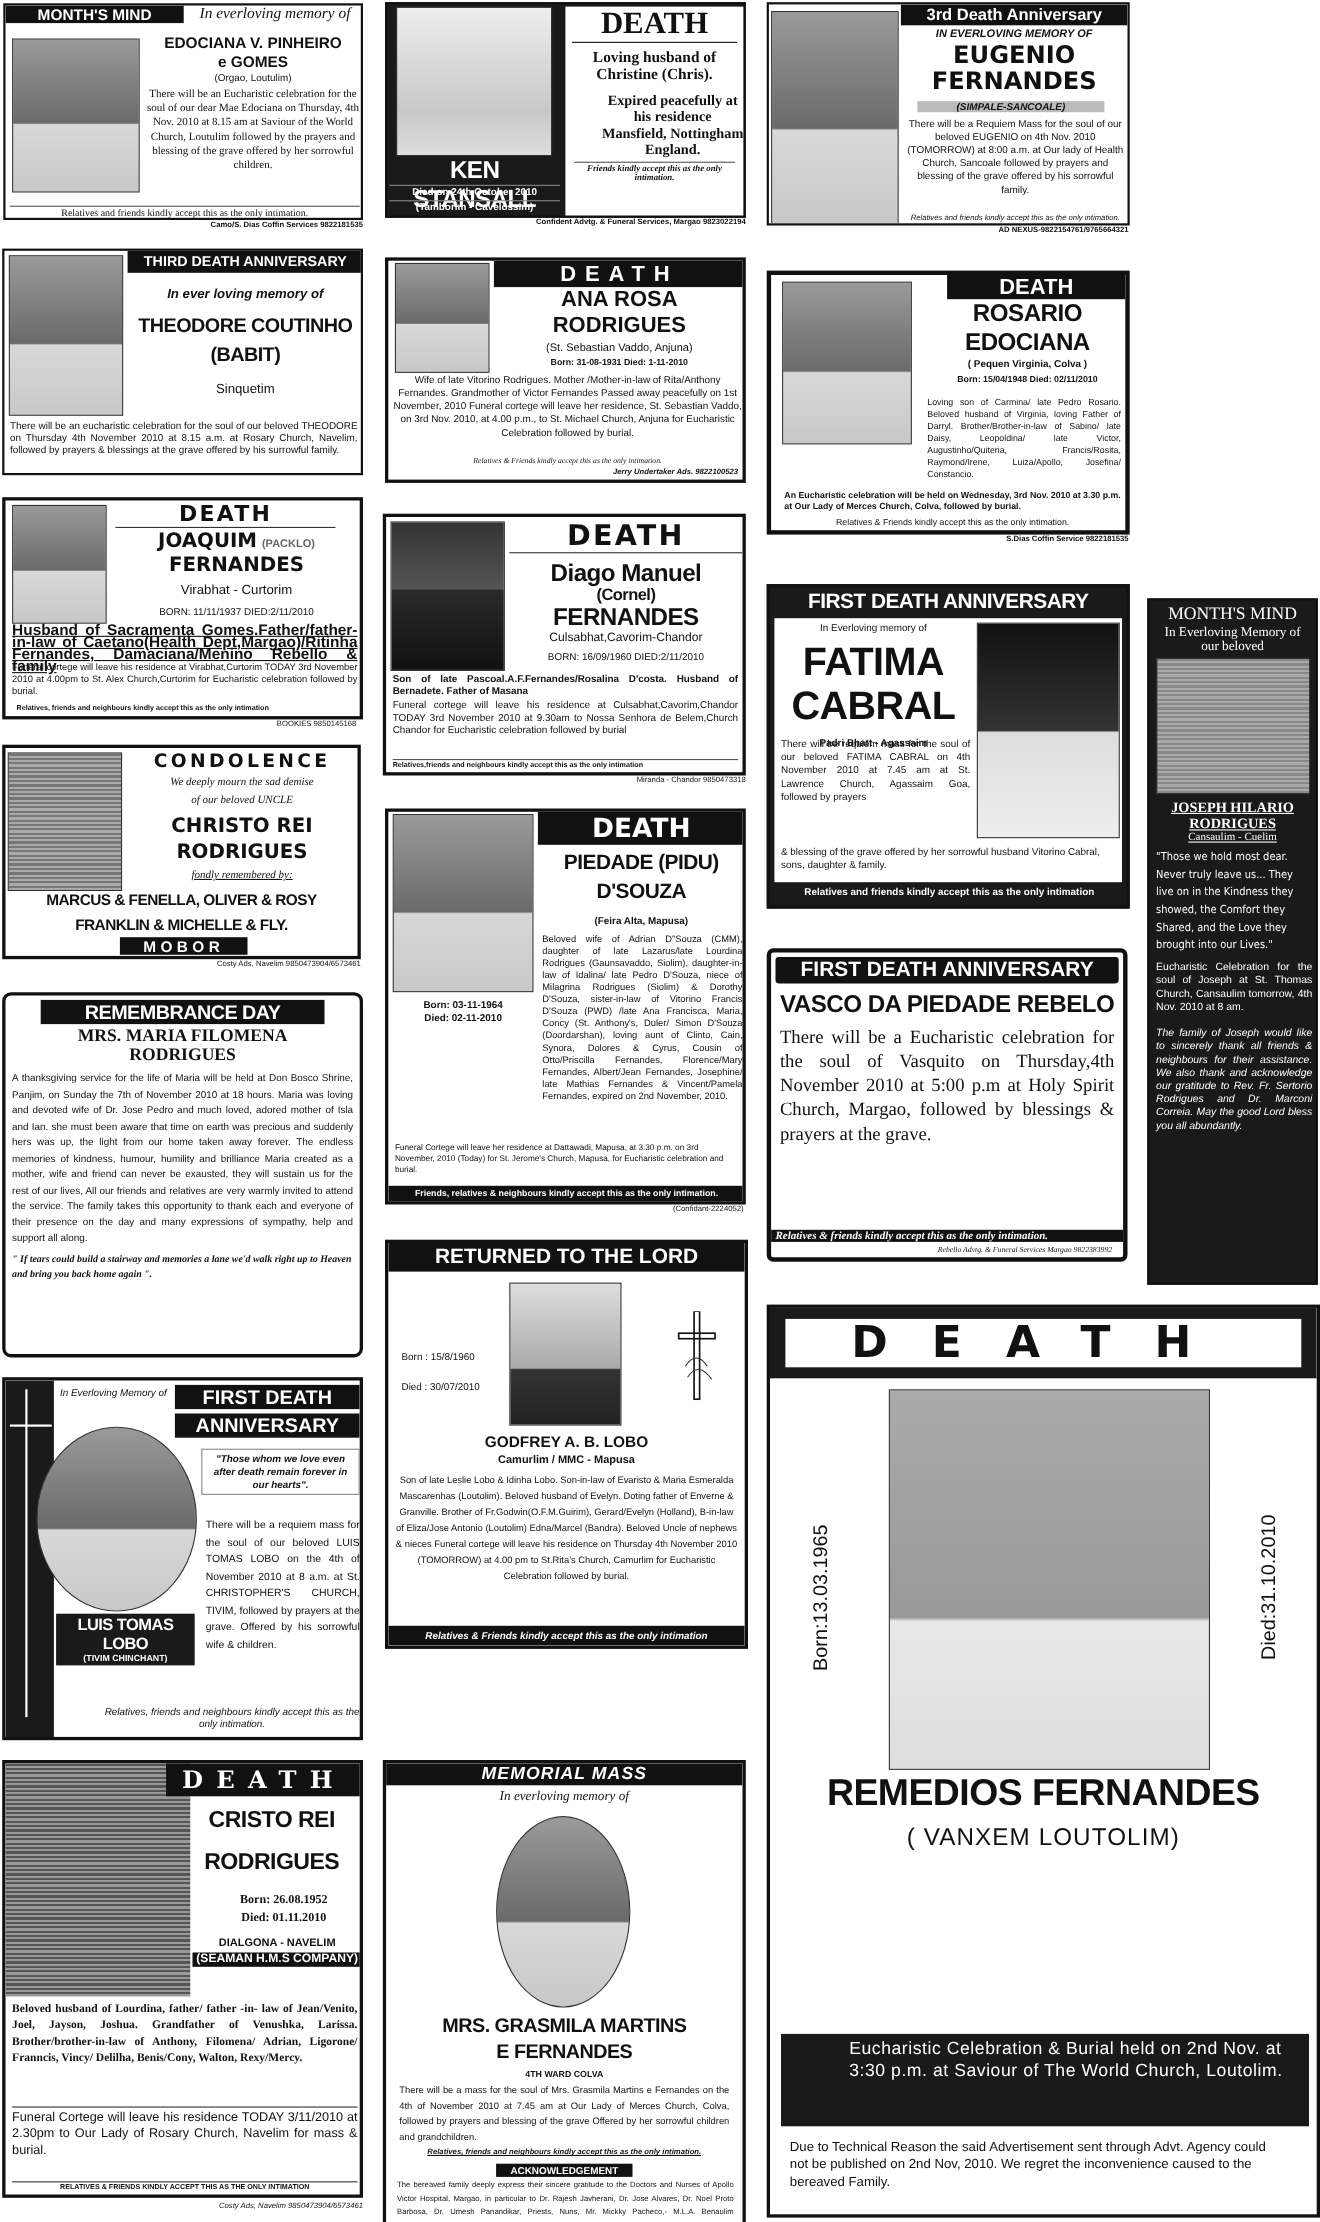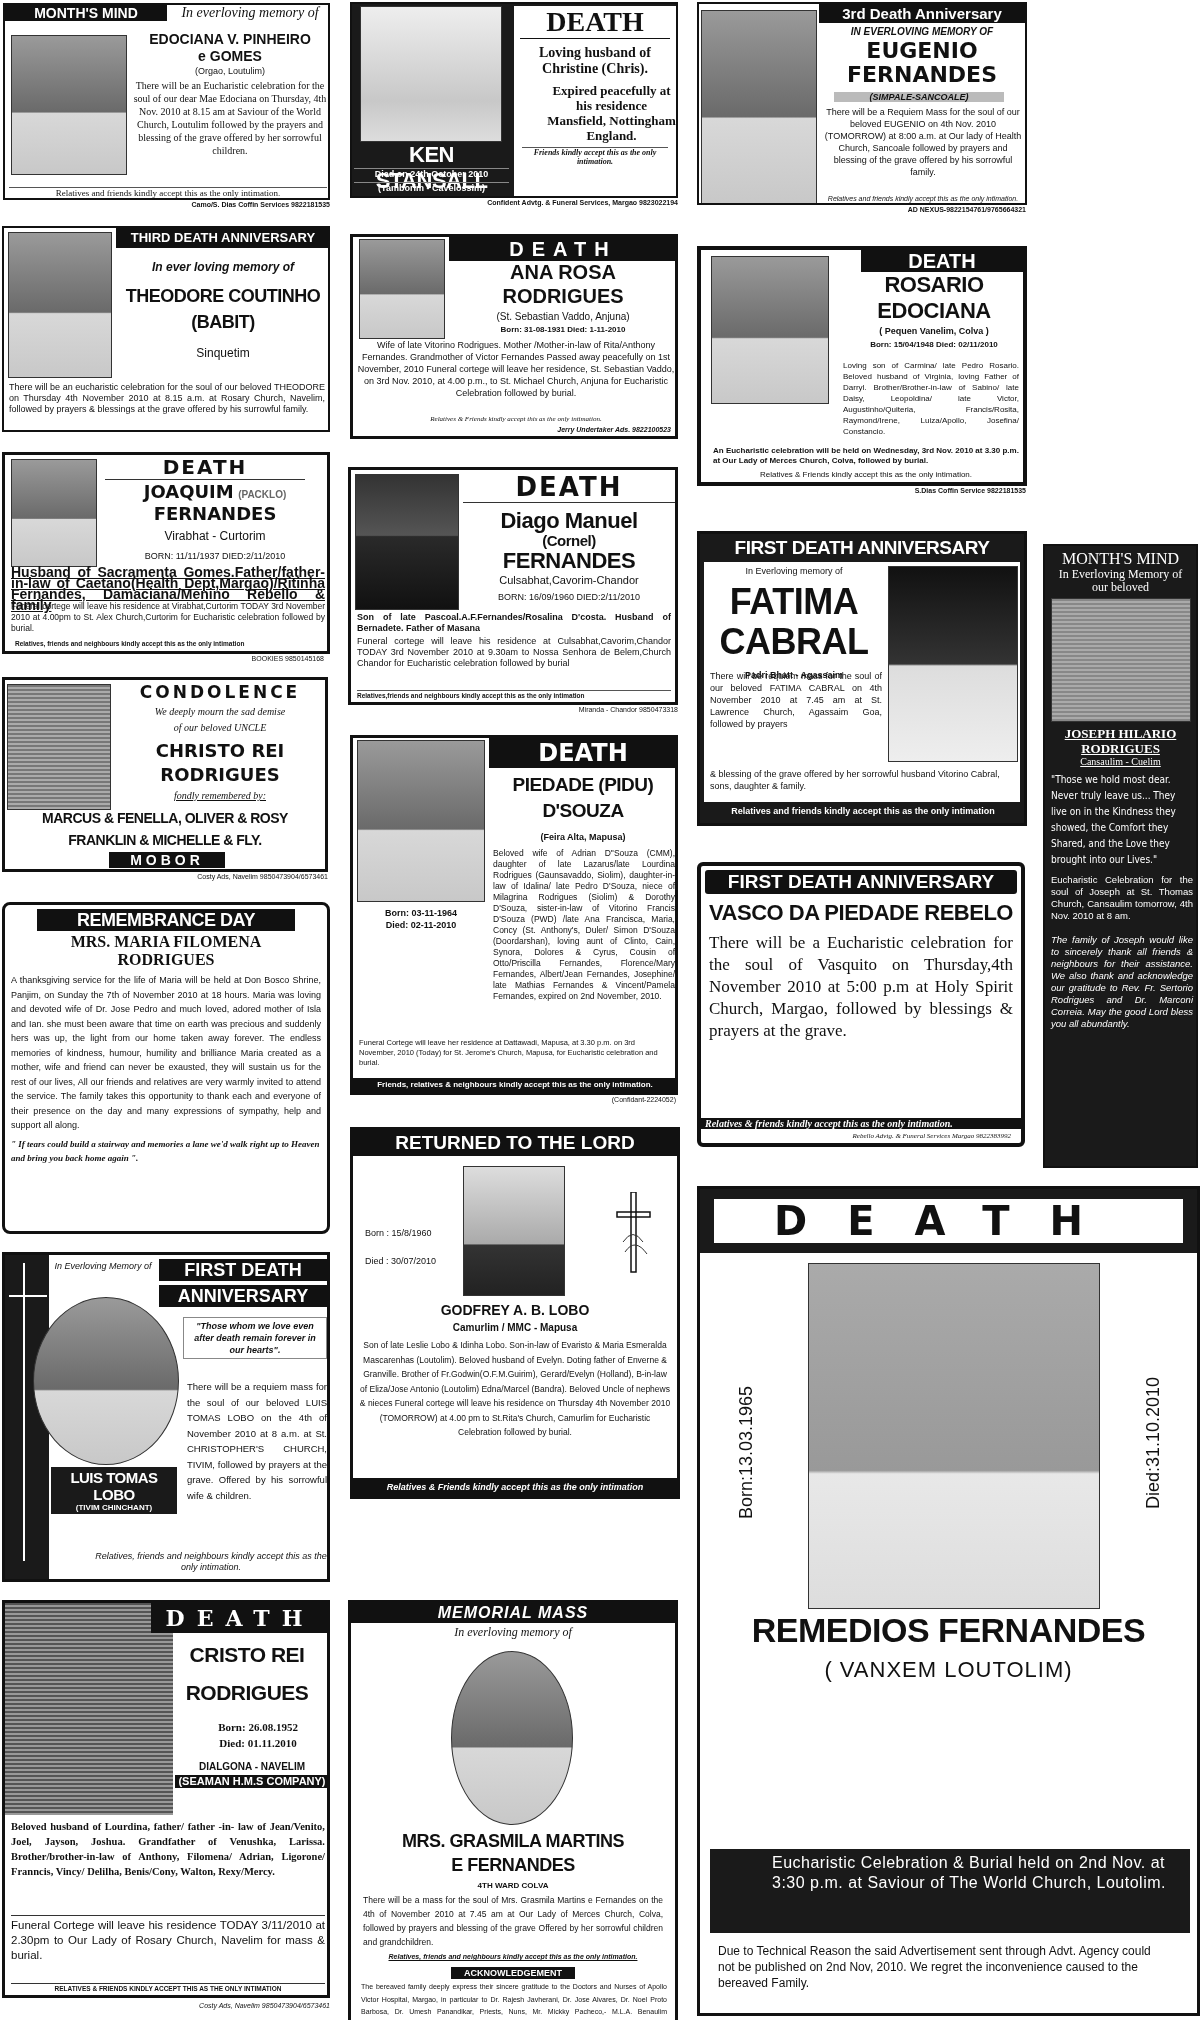--- a/index.html
+++ b/index.html
@@ -80,21 +80,21 @@
   <div class="c" style="position:absolute;left:4px;top:102px;width:318px;font-size:9px;line-height:12px;">Wife of late Vitorino Rodrigues. Mother /Mother-in-law of Rita/Anthony Fernandes. Grandmother of Victor Fernandes Passed away peacefully on 1st November, 2010 Funeral cortege will leave her residence, St. Sebastian Vaddo, on 3rd Nov. 2010, at 4.00 p.m., to St. Michael Church, Anjuna for Eucharistic Celebration followed by burial.</div>
   <div class="c i serif xs" style="position:absolute;left:4px;top:178px;width:318px;">Relatives &amp; Friends kindly accept this as the only intimation.</div>
   <div class="b i xs" style="position:absolute;right:4px;top:188px;">Jerry Undertaker Ads. 9822100523</div>
 </div>
 
 <div class="ad" style="left:697px;top:246px;width:330px;height:240px;border-width:4px;">
   <div class="photo" style="left:10px;top:6px;width:118px;height:148px;"></div>
   <div class="hbar" style="position:absolute;left:160px;top:0;width:162px;font-size:20px;line-height:22px;">DEATH</div>
   <div class="c b cond" style="position:absolute;left:140px;top:22px;width:186px;font-size:22px;">ROSARIO</div>
   <div class="c b cond" style="position:absolute;left:140px;top:48px;width:186px;font-size:22px;">EDOCIANA</div>
-  <div class="c b" style="position:absolute;left:140px;top:76px;width:186px;font-size:9px;">( Pequen Vanelim, Colva )</div>
+  <div class="c b" style="position:absolute;left:140px;top:76px;width:186px;font-size:9px;">( Pequen Virginia, Colva )</div>
   <div class="c b" style="position:absolute;left:140px;top:90px;width:186px;font-size:8px;">Born: 15/04/1948  Died: 02/11/2010</div>
   <div class="just sm" style="position:absolute;left:12px;top:110px;width:306px;padding-left:130px;font-size:8px;line-height:11px;">Loving son of Carmina/ late Pedro Rosario. Beloved husband of Virginia, loving Father of Darryl. Brother/Brother-in-law of Sabino/ late Daisy, Leopoldina/ late Victor, Augustinho/Quiteria, Francis/Rosita, Raymond/Irene, Luiza/Apollo, Josefina/ Constancio.</div>
   <div class="b sm" style="position:absolute;left:12px;top:196px;width:306px;font-size:8px;line-height:10px;">An Eucharistic celebration will be held on Wednesday, 3rd Nov. 2010 at 3.30 p.m. at Our Lady of Merces Church, Colva, followed by burial.</div>
   <div class="c xs" style="position:absolute;left:12px;top:220px;width:306px;font-size:8px;">Relatives &amp; Friends kindly accept this as the only intimation.</div>
 </div>
 <div class="credit" style="left:830px;top:487px;width:196px;">S.Dias Coffin Service 9822181535</div>
 
 <div class="ad" style="left:2px;top:452px;width:328px;height:202px;border-width:3px;">
   <div class="photo" style="left:6px;top:4px;width:86px;height:108px;"></div>
   <div class="c b" style="position:absolute;left:100px;top:0;width:200px;font-size:20px;letter-spacing:2px;border-bottom:1px solid #333;font-family:'DejaVu Sans',sans-serif;">DEATH</div>

